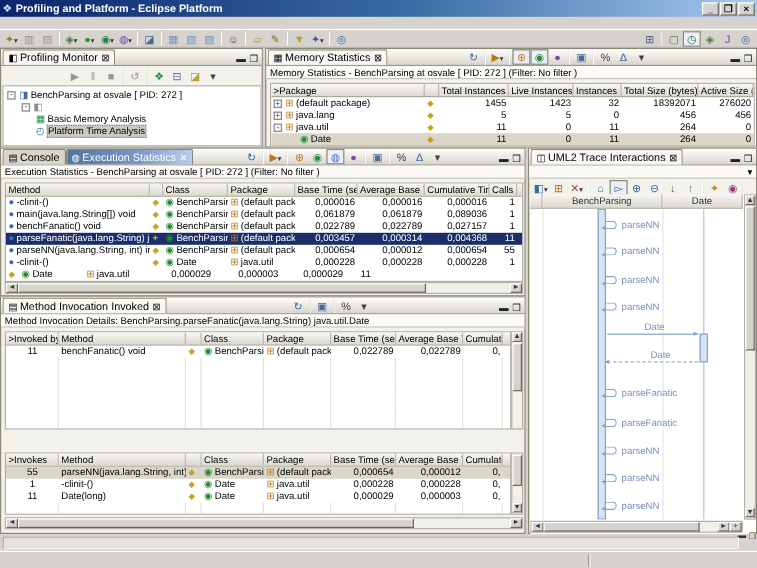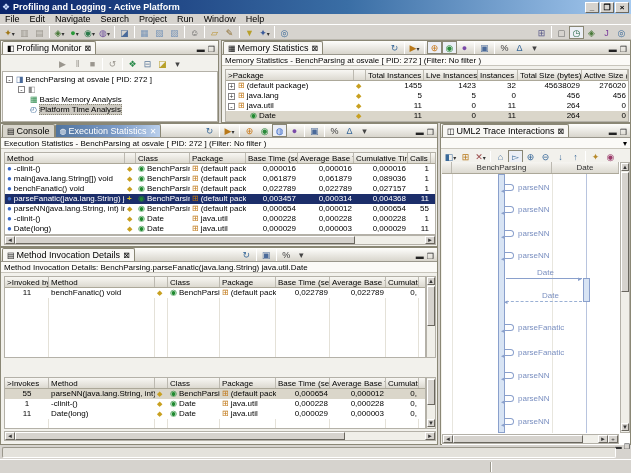--- a/index.html
+++ b/index.html
@@ -106,38 +106,28 @@
   #statusdiv { position:absolute; left:490px; top:462px; height:10px; width:0; border-left:1px solid #9a978c;
     border-right:1px solid #fff; }
 </style>
 </head>
 <body>
 
 <div id="app">
 
   <div id="titlebar">
     <span class="ticon">❖</span>
-    <span>Profiling and Logging - Active Platform</span>
+    <span>Profiling and Platform - Eclipse Platform</span>
     <span class="wbtns">
       <span class="wbtn">_</span>
       <span class="wbtn">❐</span>
       <span class="wbtn">×</span>
     </span>
   </div>
 
-  <div id="menubar">
-      <span class="menu">File</span>
-      <span class="menu">Edit</span>
-      <span class="menu">Navigate</span>
-      <span class="menu">Search</span>
-      <span class="menu">Project</span>
-      <span class="menu">Run</span>
-      <span class="menu">Window</span>
-      <span class="menu">Help</span>
-    </div>
 
   <div id="toolbar">
       <span class="tbi" style="color: rgb(160, 120, 24);">✦<span class="dd">▾</span></span>
       <span class="tbi" style="color: rgb(154, 150, 142);">▥</span>
       <span class="tbi" style="color: rgb(154, 150, 142);">▤</span>
       <span class="tsep"></span>
       <span class="tbi" style="color: rgb(74, 122, 58);">◈<span class="dd">▾</span></span>
       <span class="tbi" style="color: rgb(42, 154, 58);">●<span class="dd">▾</span></span>
       <span class="tbi" style="color: rgb(42, 122, 74);">◉<span class="dd">▾</span></span>
       <span class="tbi" style="color: rgb(106, 74, 154);">◍<span class="dd">▾</span></span>
@@ -258,21 +248,21 @@
         <div class="trow">
           <span class="td" style="width: 128px; display: flex; align-items: center;">
             <span class="exp">+</span>
             <span class="ic pkg">⊞</span>
             <span>(default package)</span>
           </span>
           <span class="td" style="width: 12px;"><span class="ic dia">◆</span></span>
           <span class="td num" style="width: 58px;">1455</span>
           <span class="td num" style="width: 54px;">1423</span>
           <span class="td num" style="width: 40px;">32</span>
-          <span class="td num" style="width: 64px;">45638029</span>
+          <span class="td num" style="width: 64px;">18392071</span>
           <span class="td num" style="width: 46px;">276020</span>
         </div>
         <div class="trow">
           <span class="td" style="width: 128px; display: flex; align-items: center;">
             <span class="exp">+</span>
             <span class="ic pkg">⊞</span>
             <span>java.lang</span>
           </span>
           <span class="td" style="width: 12px;"><span class="ic dia">◆</span></span>
           <span class="td num" style="width: 58px;">5</span>
@@ -408,42 +398,41 @@
           <span class="td" style="width: 120px;"><span class="ic mth">●</span><span>-clinit-()</span></span>
           <span class="td" style="width: 11px;"><span class="ic dia">◆</span></span>
           <span class="td" style="width: 54px;"><span class="ic cls">◉</span><span>Date</span></span>
           <span class="td" style="width: 56px;"><span class="ic pkg">⊞</span><span>java.util</span></span>
           <span class="td num" style="width: 52px;">0,000228</span>
           <span class="td num" style="width: 56px;">0,000228</span>
           <span class="td num" style="width: 54px;">0,000228</span>
           <span class="td num" style="width: 23px;">1</span>
         </div>
         <div class="trow">
-          <span class="td" style="width: 120px;"><span class="ic mth">●</span><span>Date(long)</span></span>
           <span class="td" style="width: 11px;"><span class="ic dia">◆</span></span>
           <span class="td" style="width: 54px;"><span class="ic cls">◉</span><span>Date</span></span>
           <span class="td" style="width: 56px;"><span class="ic pkg">⊞</span><span>java.util</span></span>
           <span class="td num" style="width: 52px;">0,000029</span>
           <span class="td num" style="width: 56px;">0,000003</span>
           <span class="td num" style="width: 54px;">0,000029</span>
           <span class="td num" style="width: 23px;">11</span>
         </div>
       </div>
     <div class="hscroll" style="left:3px;top:111px;width:432px;">
       <span class="sbtn">◄</span>
       <span class="sthumb" style="width:340px;"></span>
       <span class="sbtn" style="margin-left:auto;">►</span>
     </div>
   </div>
 
   <div class="panel" id="mi" style="left:0;top:247px;width:438px;height:198px;">
     <div class="tabs">
       <span class="tab activewhite">
         <span class="ticon">▤</span>
-        <span>Method Invocation Details</span>
+        <span>Method Invocation Invoked</span>
         <span class="tclose">⊠</span>
       </span>
       <span class="viewtb" style="position:static;margin-left:auto;">
           <span class="tbi" style="color: rgb(58, 106, 154);">↻</span>
           <span class="tsep"></span>
           <span class="tbi" style="color: rgb(74, 106, 154);">▣</span>
           <span class="tsep"></span>
           <span class="tbi" style="color: rgb(58, 58, 58);">%</span>
           <span class="tbi" style="color: rgb(68, 68, 68);">▾</span>
         </span>

